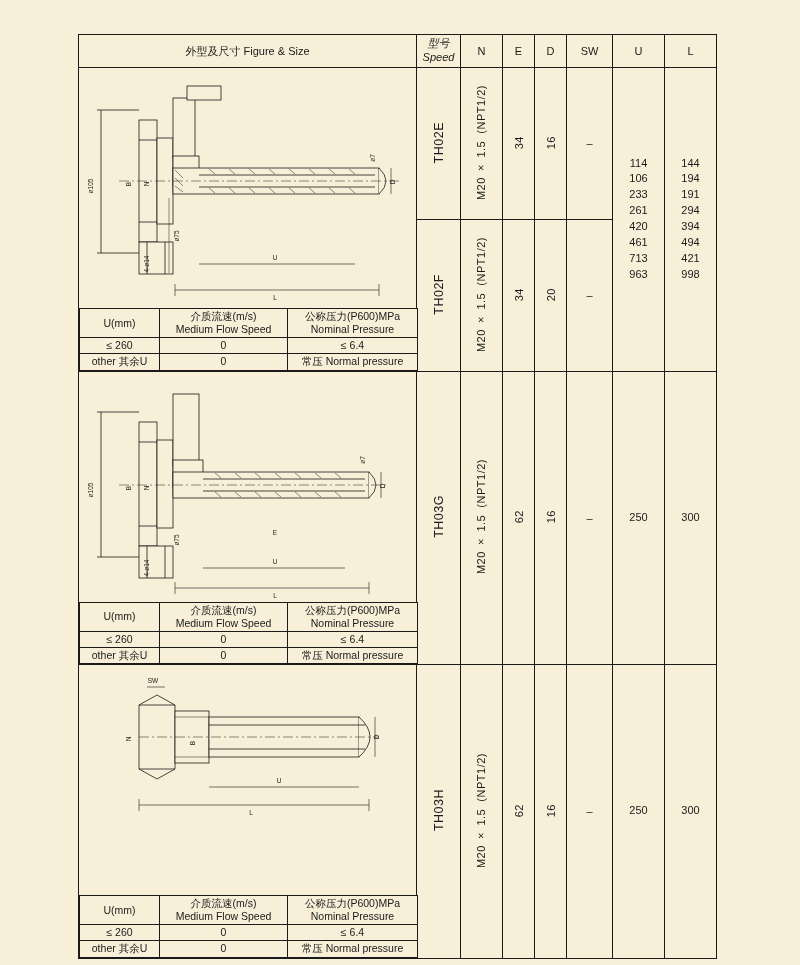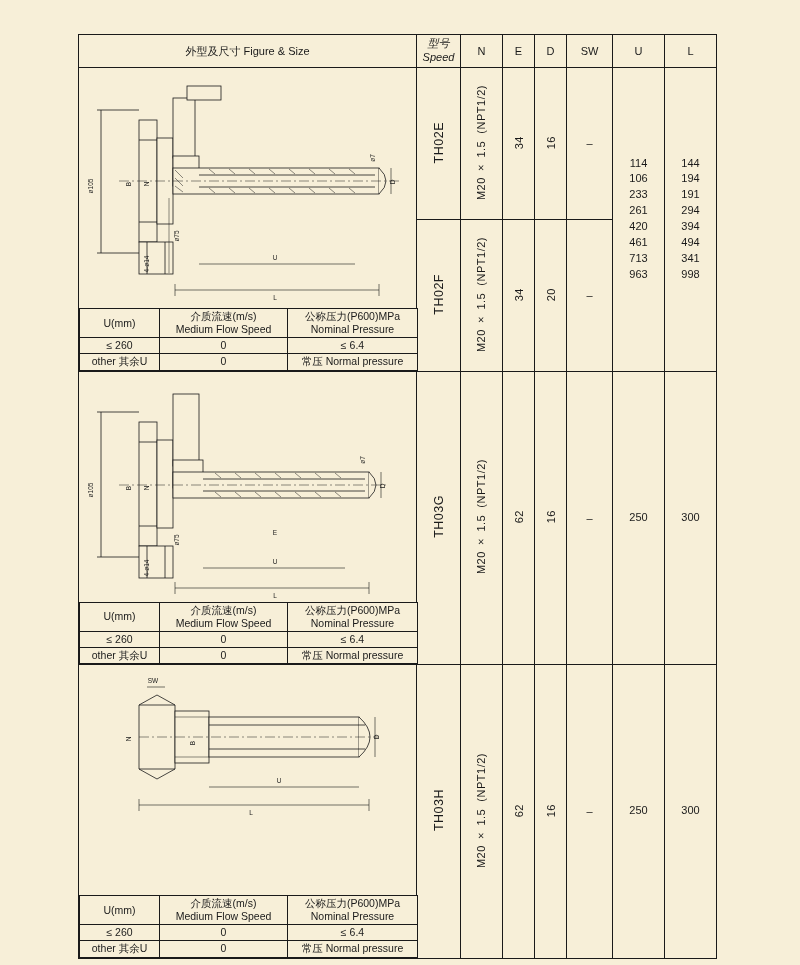--- a/index.html
+++ b/index.html
@@ -234,21 +234,21 @@
         <div>713</div>
         <div>963</div>
       </td>
       <td rowspan="2" class="numlist">
         <div>144</div>
         <div>194</div>
         <div>191</div>
         <div>294</div>
         <div>394</div>
         <div>494</div>
-        <div>341</div>
+        <div>421</div>
         <div>998</div>
       </td>
     </tr>
 
     <tr>
       <td class="typecell" style="height:148px">
         <span class="vertical">TH02F</span>
       </td>
       <td class="ncell">
         <span class="vertical"><span>M20 × 1.5</span>&nbsp;&nbsp;<span>(NPT1/2)</span></span>

